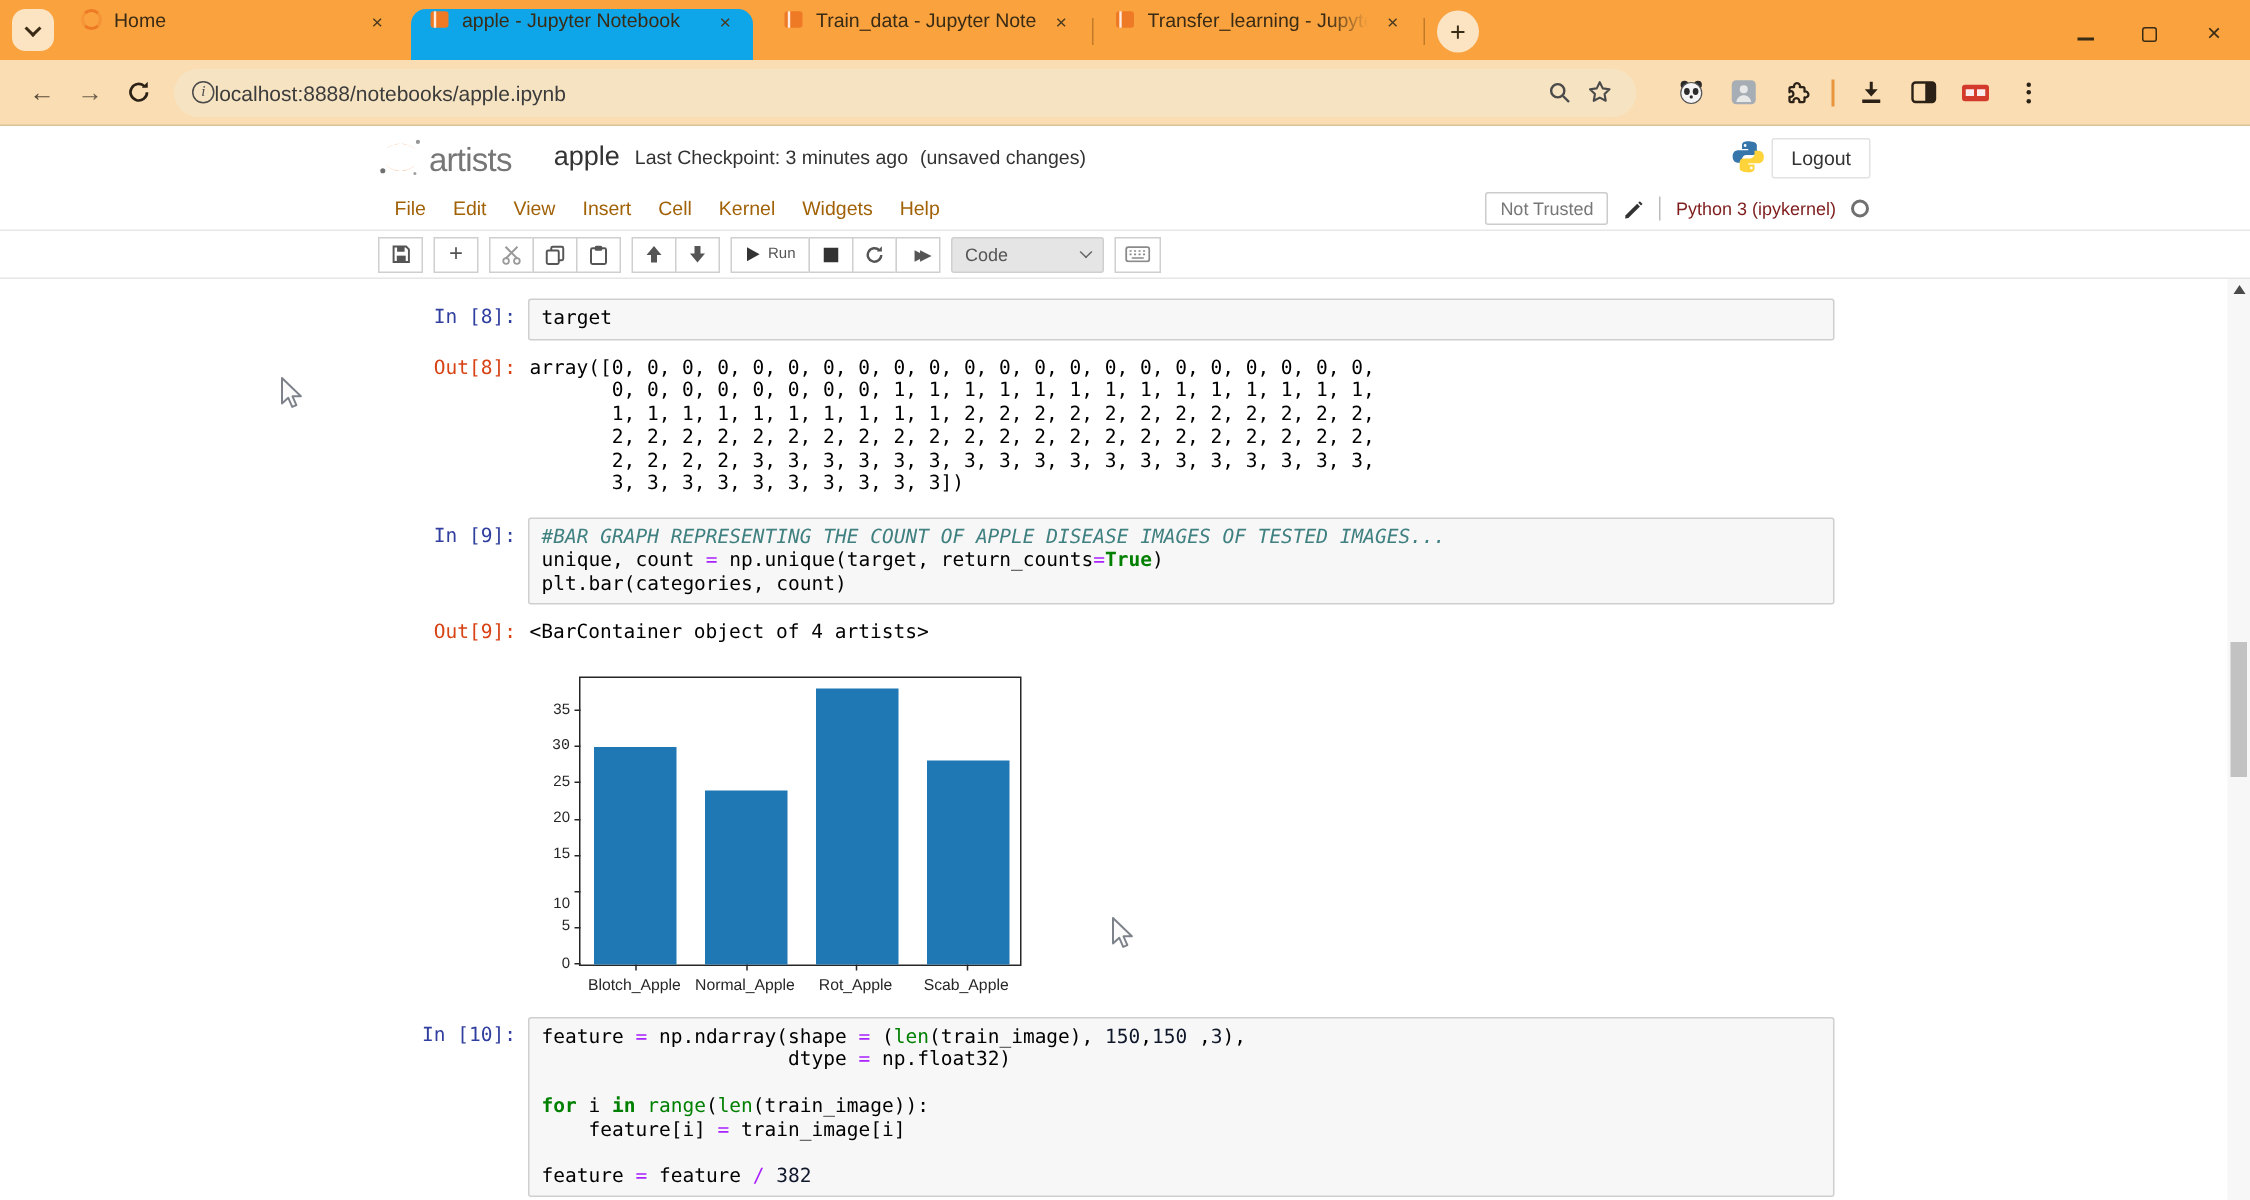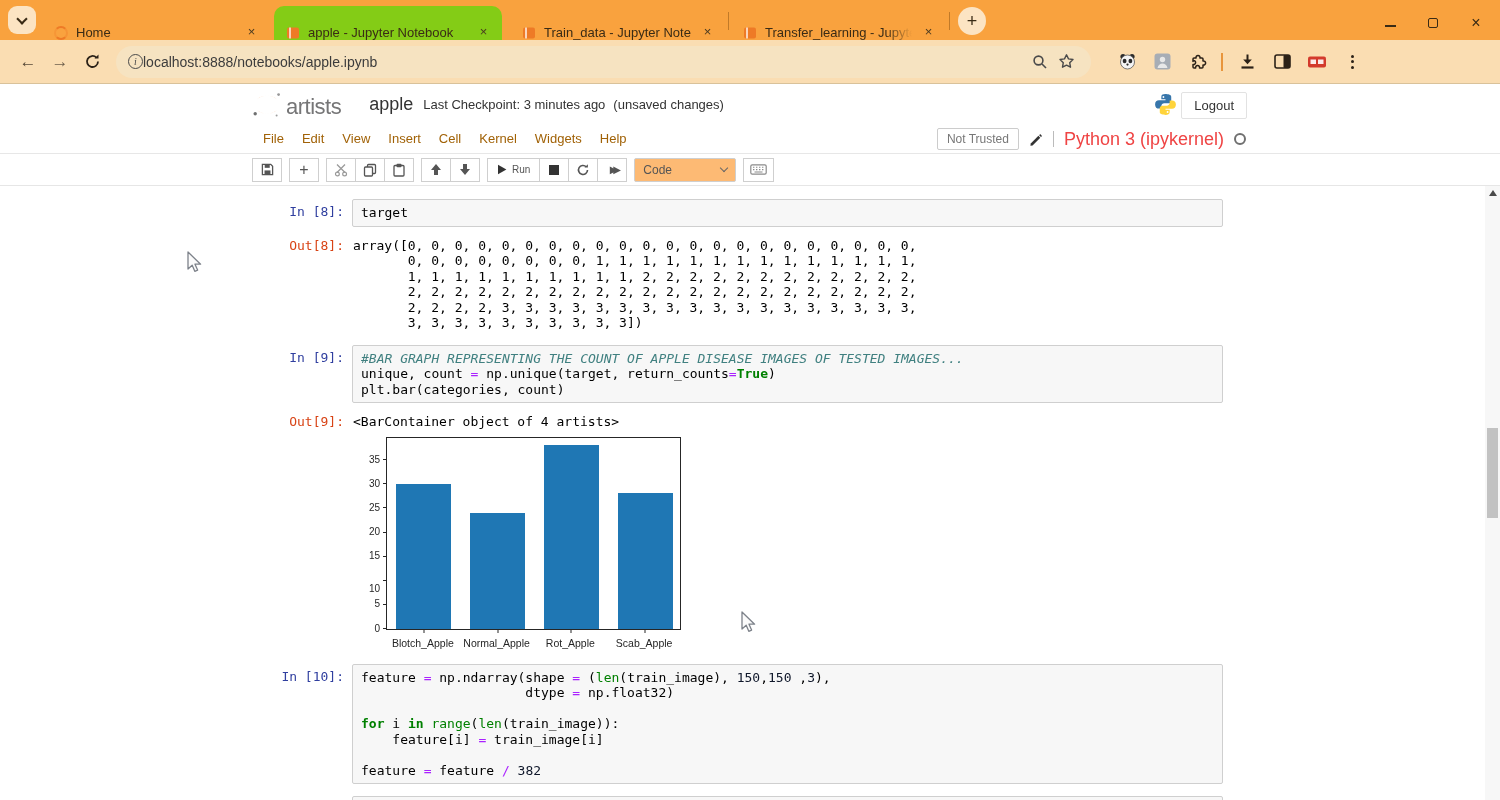--- a/index.html
+++ b/index.html
@@ -3,24 +3,24 @@
 <meta charset="utf-8">
 <style>
   *{margin:0;padding:0;box-sizing:border-box}
   html,body{width:1500px;height:800px;overflow:hidden}
   body{font-family:"Liberation Sans",sans-serif;background:#fff;position:relative}
 
   
   .tabbar{height:40px;background:#F9A23E;display:flex;align-items:flex-end;padding-left:8px;position:relative}
   .tab-search{width:28px;height:28px;margin:0 6px 6px 0;border-radius:9px;background:#FCE4C3;display:flex;align-items:center;justify-content:center;cursor:pointer}
   .chev{width:8px;height:8px;border-right:2px solid #3a2b15;border-bottom:2px solid #3a2b15;transform:rotate(45deg);margin-top:-3px}
-  .tab{height:34px;display:flex;align-items:flex-end;padding:0 10px 0 12px;font-size:13px;color:#3a2b15;position:relative;min-width:0}
+  .tab{height:34px;display:flex;align-items:flex-start;padding:0 10px 0 12px;font-size:13px;color:#3a2b15;position:relative;min-width:0}
   .tab .tab-title{white-space:nowrap;overflow:hidden;margin:0 8px;flex:1}
   .tab.fade .tab-title{-webkit-mask-image:linear-gradient(90deg,#000 82%,transparent);mask-image:linear-gradient(90deg,#000 82%,transparent)}
-  .tab.active{background:#84cc16;border-radius:10px 10px 0 0}
+  .tab.active{background:#0ea5e9;border-radius:10px 10px 0 0}
   .tab-close{width:17px;height:17px;border-radius:50%;display:flex;align-items:center;justify-content:center;font-size:13px;color:#4a3a20;flex:none;cursor:pointer}
   .fav{flex:none;width:14px;height:14px}
   .fav-ring{border-radius:50%;border:2px solid #EE7A26;border-left-color:rgba(238,122,38,.3);border-right-color:rgba(238,122,38,.35)}
   .tabsep{width:1px;height:18px;background:rgba(90,50,0,.35);margin:0 2px 10px 2px;flex:none}
   .newtab{width:28px;height:28px;margin:0 0 5px 6px;border-radius:50%;background:#FCE4C3;display:flex;align-items:center;justify-content:center;font-size:18px;color:#3a2b15;cursor:pointer;flex:none}
   .wincontrols{margin-left:auto;display:flex;align-items:center;gap:29px;padding:0 17px 10px 10px}
   .wc{color:#3a2b15;cursor:pointer;display:flex;align-items:center;justify-content:center;width:14px;height:14px}
   .wc-min{width:11px;height:2px;background:#3a2b15;align-self:center;margin-top:6px}
   .wc-max{width:10px;height:10px;border:1.6px solid #3a2b15;border-radius:2px}
   .wc-x{font-size:16px;line-height:14px}
@@ -48,31 +48,31 @@
   .unsaved{font-size:13px;color:#333;margin-left:8px}
   .py-logo{position:absolute;right:322px;top:8px}
   .logout{position:absolute;right:253px;top:8px;border:1px solid #e2e2e2;border-radius:2px;background:#fff;font-size:13px;color:#333;padding:5px 12px;cursor:pointer}
 
   
   .jp-menubar{height:30px;display:flex;align-items:center;padding-left:254px;border-bottom:1px solid #e7e7e7;background:#fff;position:relative}
   .menu-item{font-size:13px;color:#a16207;padding:6px 9px;cursor:pointer}
   .menu-right{position:absolute;right:254px;top:0;height:30px;display:flex;align-items:center;gap:10px}
   .not-trusted{border:1px solid #ccc;border-radius:2px;color:#777;font-size:12px;padding:3px 9px;background:#fff}
   .vline-gr{width:1px;height:16px;background:#bbb}
-  .kernel-name{font-size:18px;color:#ef4444}
+  .kernel-name{font-size:12px;color:#7f1d1d}
   .kernel-ind{width:12px;height:12px;border:2px solid #707070;border-radius:50%}
 
   
   .jp-toolbar{height:32px;display:flex;align-items:center;padding-left:252px;background:#fff;gap:7px;border-bottom:1px solid #e6e6e6}
   .btngroup{display:flex}
   .tbtn{height:24px;min-width:30px;background:#fff;border:1px solid #cfcfcf;display:flex;align-items:center;justify-content:center;color:#555;font-size:10px;cursor:pointer;padding:0 6px}
   .btngroup .tbtn+.tbtn{margin-left:-1px}
   .tbtn.run{gap:5px;padding:0 9px}
   .ff{letter-spacing:-4px;font-size:10px;padding-right:4px}
-  .cellsel{height:24px;width:102px;border:1px solid #cfcfcf;border-radius:2px;background:#fdba74;display:flex;align-items:center;font-size:12px;color:#555;padding:0 8px;justify-content:space-between;cursor:pointer}
+  .cellsel{height:24px;width:102px;border:1px solid #cfcfcf;border-radius:2px;background:#e5e5e5;display:flex;align-items:center;font-size:12px;color:#555;padding:0 8px;justify-content:space-between;cursor:pointer}
   .selchev{width:6px;height:6px;border-right:1.4px solid #666;border-bottom:1.4px solid #666;transform:rotate(45deg);margin-top:-3px}
 
   
   .jp-content{height:614px;background:#fff;position:relative;overflow:hidden}
   .notebook{margin-left:252px;width:996px;padding:13px 25px 0 0}
   .cellrow{display:flex;margin-bottom:6px}
   .prompt{width:100px;flex:none;text-align:right;padding:5px 8px 0 0;font-family:"DejaVu Sans Mono",monospace;font-size:13px;line-height:15.5px;white-space:nowrap}
   .prompt.in{color:#303F9F}
   .prompt.out{color:#D84315}
   .inputbox{flex:1;border:1px solid #cfcfcf;border-radius:2px;background:#F7F7F7;padding:5px 8px 5px 8px}
@@ -391,21 +391,21 @@
 
     <div class="cellrow">
       <div class="prompt in">In [9]:</div>
       <div class="inputbox">
           <div class="cm-line"><span class="tok-c">#BAR GRAPH REPRESENTING THE COUNT OF APPLE DISEASE IMAGES OF TESTED IMAGES...</span></div>
           <div class="cm-line"><span class="tok-p">unique, count </span><span class="tok-o">=</span><span class="tok-p"> np.unique(target, return_counts</span><span class="tok-o">=</span><span class="tok-k">True</span><span class="tok-p">)</span></div>
           <div class="cm-line"><span class="tok-p">plt.bar(categories, count)</span></div>
         </div>
     </div>
 
-    <div class="cellrow" style="margin-bottom:0">
+    <div class="cellrow" style="margin-bottom:14px">
       <div class="prompt out">Out[9]:</div>
       <div class="outarea" style="padding-bottom:0">
         <div class="outline">&lt;BarContainer object of 4 artists&gt;</div>
       </div>
     </div>
 
     <div class="cellrow mb12">
       <div class="prompt"></div>
       <div class="figure">
         <div class="plot">
@@ -415,21 +415,21 @@
             <div class="ylabel" style="bottom: 18.125px;">5</div>
             <div class="ytick" style="bottom: 47.75px;"></div>
             <div class="ylabel" style="bottom: 34px;">10</div>
             <div class="ytick" style="bottom: 71.875px;"></div>
             <div class="ylabel" style="bottom: 66.375px;">15</div>
             <div class="ytick" style="bottom: 96px;"></div>
             <div class="ylabel" style="bottom: 90.5px;">20</div>
             <div class="ytick" style="bottom: 120.125px;"></div>
             <div class="ylabel" style="bottom: 114.625px;">25</div>
             <div class="ytick" style="bottom: 144.25px;"></div>
-            <div class="ylabel" style="bottom: 138.75px;">30</div>
+            <div class="ylabel" style="bottom: 138.75px; font-family: Liberation Mono, monospace;">30</div>
             <div class="ytick" style="bottom: 168.375px;"></div>
             <div class="ylabel" style="bottom: 162.875px;">35</div>
             <div class="bar" style="left: 9.375px; width: 55px; height: 144.75px; background: rgb(31, 119, 180);"></div>
             <div class="xtick" style="left: 36.875px;"></div>
             <div class="bar" style="left: 83.125px; width: 55px; height: 115.8px; background: rgb(31, 119, 180);"></div>
             <div class="xtick" style="left: 110.625px;"></div>
             <div class="bar" style="left: 156.875px; width: 55px; height: 183.35px; background: rgb(31, 119, 180);"></div>
             <div class="xtick" style="left: 184.375px;"></div>
             <div class="bar" style="left: 230.625px; width: 55px; height: 135.1px; background: rgb(31, 119, 180);"></div>
             <div class="xtick" style="left: 258.125px;"></div>

